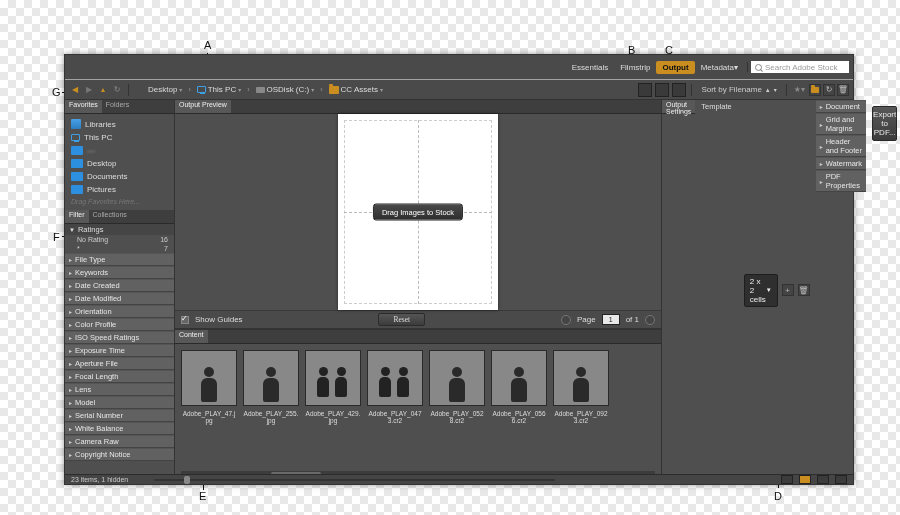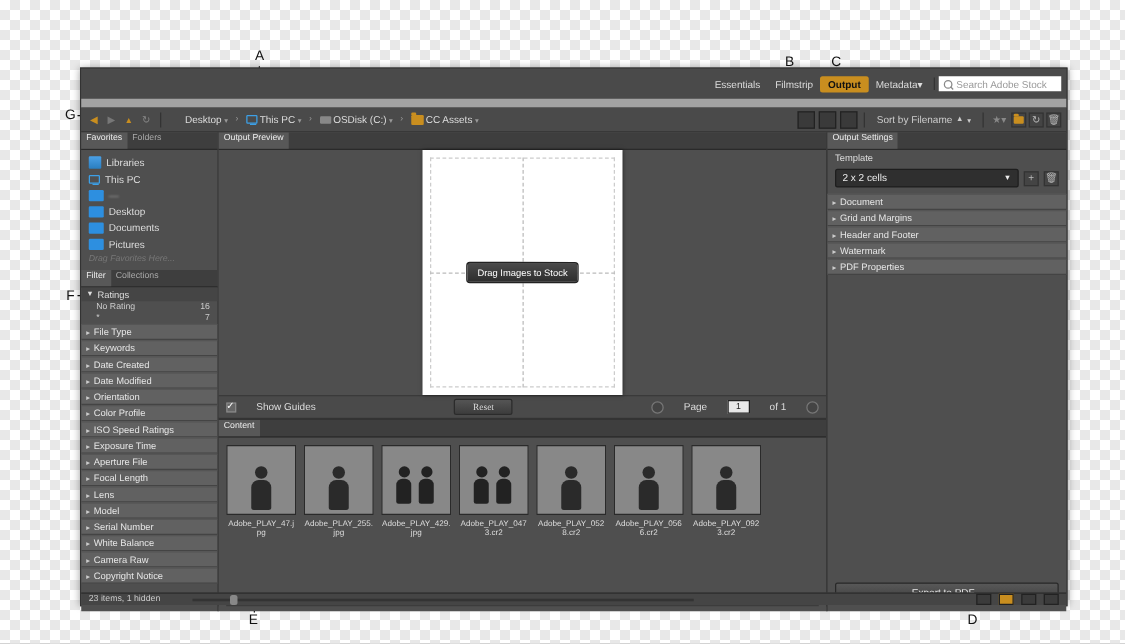--- a/index.html
+++ b/index.html
@@ -6,21 +6,21 @@
   body { background: #fff; width: 900px; height: 515px; position: relative; }
   .checker { position: absolute; inset: 0; background-image:
     linear-gradient(45deg,#e8e8e8 25%,transparent 25%,transparent 75%,#e8e8e8 75%),
     linear-gradient(45deg,#e8e8e8 25%,transparent 25%,transparent 75%,#e8e8e8 75%);
     background-size: 16px 16px; background-position: 0 0,8px 8px; }
   .app { position: absolute; left: 64px; top: 54px; width: 790px; height: 431px;
     background: #4f4f4f; color: #ddd; font-size: 8px; border: 1px solid #333;
     box-shadow: 0 0 6px rgba(0,0,0,.4); }
   
   .wsbar { height: 16px; display: flex; align-items: center; justify-content: flex-end;
-    background: #4a4a4a; padding: 12px 4px; border-bottom: 7px solid #a3a3a3; gap: 0; }
+    background: #4a4a4a; padding: 12px 4px; border-bottom: 1px solid #a3a3a3; gap: 0; }
   .wsbar .left-spacer { flex: 1; }
   .wsbar .wsitem { padding: 2px 6px; cursor: pointer; color: #ddd; }
   .wsbar .wsitem.active { background: #c98e1f; color: #111; font-weight: bold; border-radius: 2px; }
   .wsbar .sep { width: 1px; height: 10px; background: #333; margin: 0 3px; }
   .wsbar .search { background: #fff; color: #999; padding: 1px 4px; width: 98px; height: 12px;
     display: flex; align-items: center; gap: 3px; }
   .wsbar .search .mag { width: 7px; height: 7px; border: 1px solid #888; border-radius: 50%; position: relative; }
   .wsbar .search .mag::after { content:""; position:absolute; width:3px; height:1px; background:#888;
     bottom:-1px; right:-2px; transform:rotate(45deg); }
   
@@ -41,21 +41,21 @@
   .folder-ico::before { content:""; position:absolute; top:-2px; left:0; width:4px; height:2px;
     background:#c98e1f; border-radius:1px 1px 0 0; }
   .disk-ico { width:9px; height:6px; background:#888; border-radius:1px; display:inline-block; }
   .pc-ico { width:9px;height:7px;border:1px solid #3da0e6;border-radius:1px;display:inline-block;position:relative;}
   .pc-ico::after{content:"";position:absolute;bottom:-2px;left:2px;width:5px;height:1px;background:#3da0e6;}
   
   .columns { display: flex; height: calc(100% - 16px - 20px - 10px); }
   .col-left { width: 110px; display: flex; flex-direction: column; background: #4f4f4f;
     border-right: 1px solid #333; }
   .col-mid { flex: 1; display: flex; flex-direction: column; }
-  .col-right { width: 192px; display: flex; flex-direction: column; background: #4f4f4f;
+  .col-right { width: 192px; display: flex; flex-direction: row; background: #4f4f4f;
     border-left: 1px solid #333; }
   
   .panel-tabs { display: flex; background: #3e3e3e; height: 14px; border-bottom: 1px solid #2a2a2a; }
   .panel-tab { padding: 2px 5px; font-size: 7.5px; color: #aaa; cursor: pointer; }
   .panel-tab.active { background: #585858; color: #eee; }
   .panel-tab.small { font-size: 7px; padding: 1px 4px; }
   
   .favs { padding: 3px 2px; }
   .fav { display: flex; align-items: center; gap: 4px; padding: 2px 4px; cursor: pointer; }
   .fav .lib-ico { width:10px;height:10px;background:linear-gradient(#4aa0e6,#2a7ec0);border-radius:1px;}
@@ -80,21 +80,21 @@
   .canvas { width: 160px; height: 196px; background:#fff; position:relative;
     box-shadow: 0 0 3px rgba(0,0,0,.5); }
   .canvas .vg { position:absolute; top:6px; bottom:6px; left:50%; width:0;
     border-left:1px dashed #bbb; }
   .canvas .hg { position:absolute; left:6px; right:6px; top:50%; height:0;
     border-top:1px dashed #bbb; }
   .canvas .inset { position:absolute; inset:6px; border:1px dashed #ccc; }
   .canvas .badge { position:absolute; top:50%; left:50%; transform:translate(-50%,-50%);
     background:linear-gradient(#4a4a4a,#2e2e2e); color:#fff; font-size:7.5px; padding:3px 8px;
     border-radius:3px; border:1px solid #222; white-space:nowrap; }
-  .prev-controls { height:18px; padding:0 6px; display:flex; align-items:center; gap:16px;
+  .prev-controls { height:18px; padding:0 6px; display:flex; align-items:center; gap:6px;
     border-top:1px solid #3a3a3a; background:#4a4a4a;}
   .chk { width:8px; height:8px; border:1px solid #888; background:#666; display:inline-block;
     position:relative; cursor:pointer;}
   .chk.on::after { content:"✓"; position:absolute; top:-3px; left:-1px; font-size:8px; color:#fff;}
   .mbtn { background:linear-gradient(#555,#3c3c3c); border:1px solid #2b2b2b; color:#ddd;
     padding:1px 14px; border-radius:2px; cursor:pointer; font-size:7.5px;font-family:Liberation Serif, serif;}
   .pgfield { width:18px; height:11px; background:#e8e8e8; border:1px solid #222; color:#222;
     text-align:center; font-size:7px;}
   .circ { width:10px;height:10px;border:1px solid #777;border-radius:50%;background:#444;cursor:pointer;}
   

